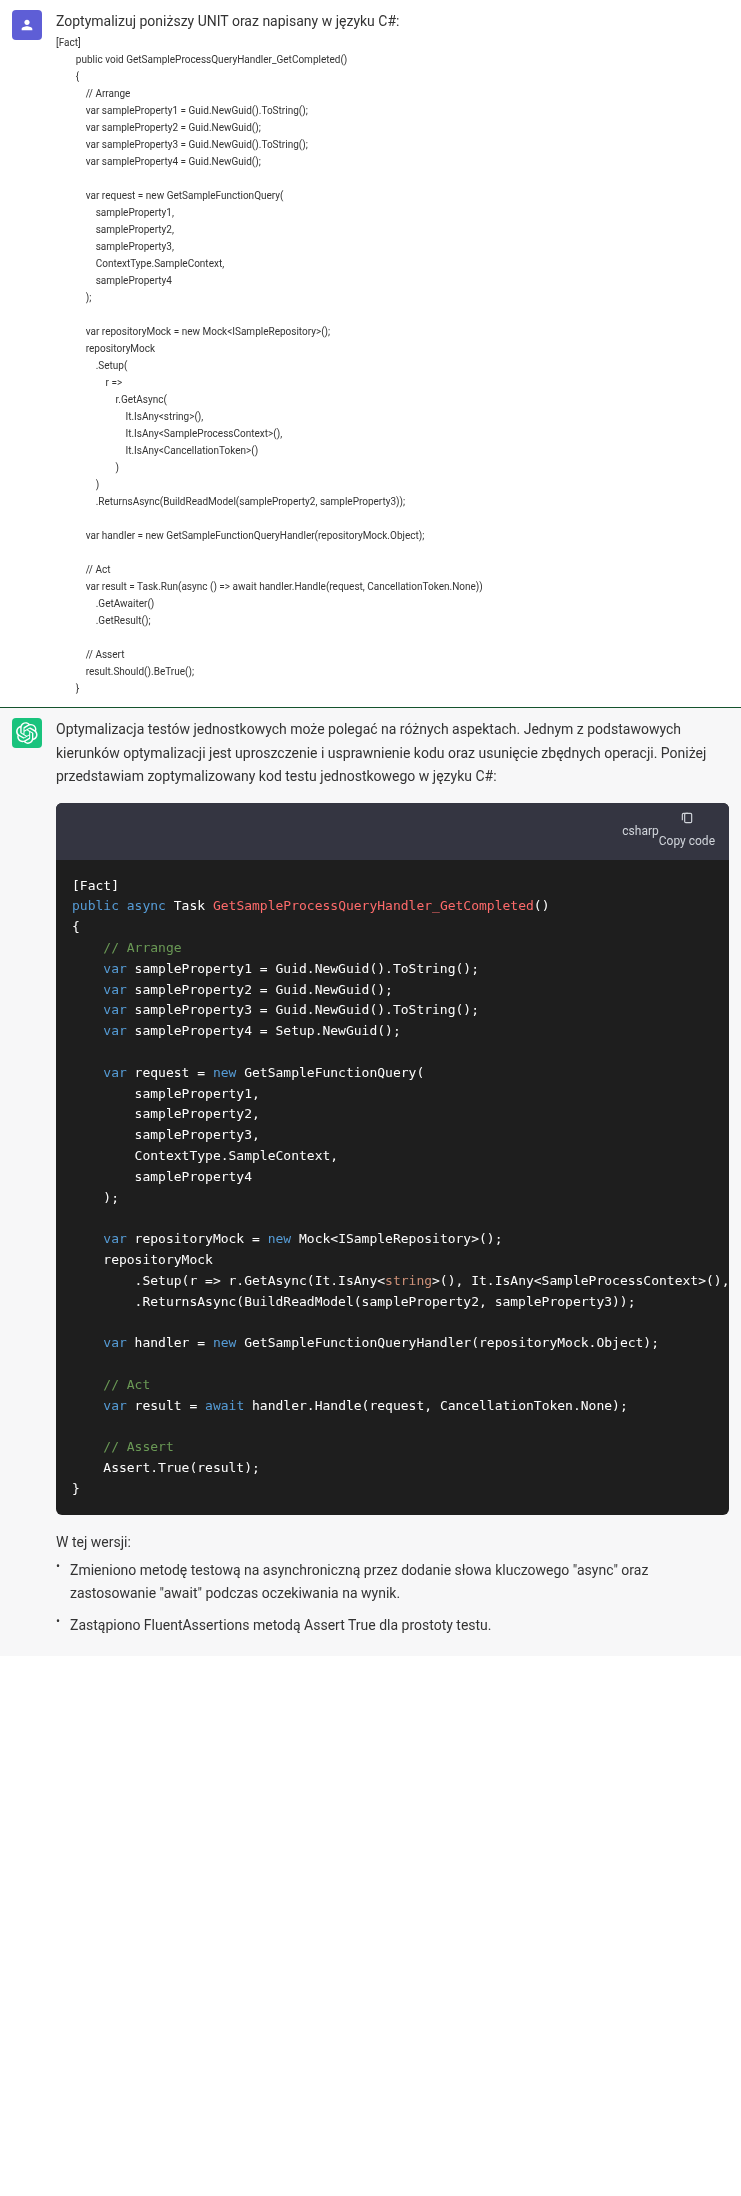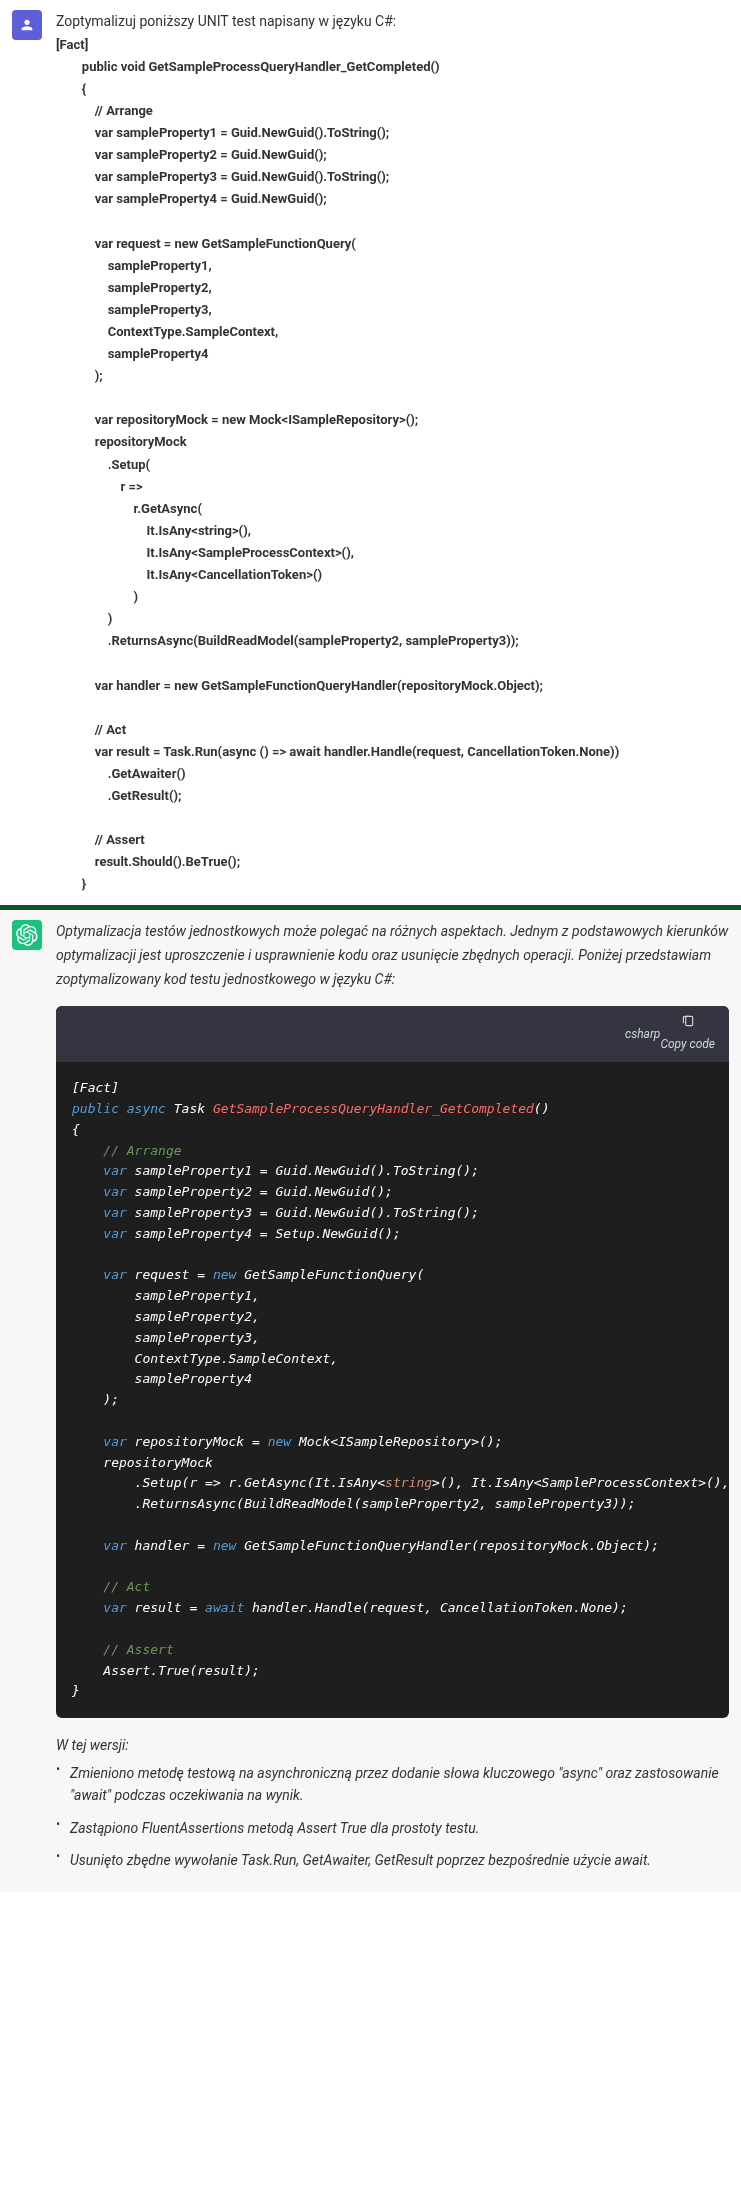--- a/index.html
+++ b/index.html
@@ -48,29 +48,27 @@
       line-height: 1.7;
       font-size: 14px;
       color: #333;
       min-width: 0;
     }
     .user-block {
       background: #fff;
     }
     .assistant-block {
       background: #f7f7f8;
-      border-top: 5px solid #14532d;
-      font-style: italic;
+      border-top: 1px solid #14532d;
     }
     .user-code {
       white-space: pre;
       font-family: inherit;
-      font-size: 13px;
+      font-size: 10px;
       line-height: 1.7;
-      font-weight: bold;
     }
     .code-block {
       background: #1e1e1e;
       border-radius: 6px;
       margin: 14px 0;
       overflow: hidden;
     }
     .code-header {
       background: #343541;
       color: #d1d5db;
@@ -148,21 +146,21 @@
 </head>
 <body>
 
 <div class="message-row user-block">
   <div class="avatar avatar-user">
     <svg viewBox="0 0 24 24">
       <path d="M12 12c2.21 0 4-1.79 4-4s-1.79-4-4-4-4 1.79-4 4 1.79 4 4 4zm0 2c-2.67 0-8 1.34-8 4v2h16v-2c0-2.66-5.33-4-8-4z"></path>
     </svg>
   </div>
   <div class="message-content">
-    <div>Zoptymalizuj poniższy UNIT test napisany w języku C#:</div>
+    <div>Zoptymalizuj poniższy UNIT oraz napisany w języku C#:</div>
     <div class="user-code">[Fact]
         public void GetSampleProcessQueryHandler_GetCompleted()
         {
             // Arrange
             var sampleProperty1 = Guid.NewGuid().ToString();
             var sampleProperty2 = Guid.NewGuid();
             var sampleProperty3 = Guid.NewGuid().ToString();
             var sampleProperty4 = Guid.NewGuid();
 
             var request = new GetSampleFunctionQuery(
@@ -249,16 +247,15 @@
 <span class="tok-punc">    </span><span class="tok-comment">// Assert</span>
 <span class="tok-punc">    Assert.True(result);</span>
 <span class="tok-punc">}</span></pre>
       </div>
     </div>
 
     <div class="summary-intro">W tej wersji:</div>
     <ul class="bullets" id="bullets">
         <li>Zmieniono metodę testową na asynchroniczną przez dodanie słowa kluczowego "async" oraz zastosowanie "await" podczas oczekiwania na wynik.</li>
         <li>Zastąpiono FluentAssertions metodą Assert True dla prostoty testu.</li>
-        <li>Usunięto zbędne wywołanie Task.Run, GetAwaiter, GetResult poprzez bezpośrednie użycie await.</li>
       </ul>
   </div>
 </div>
 
 </body></html>

